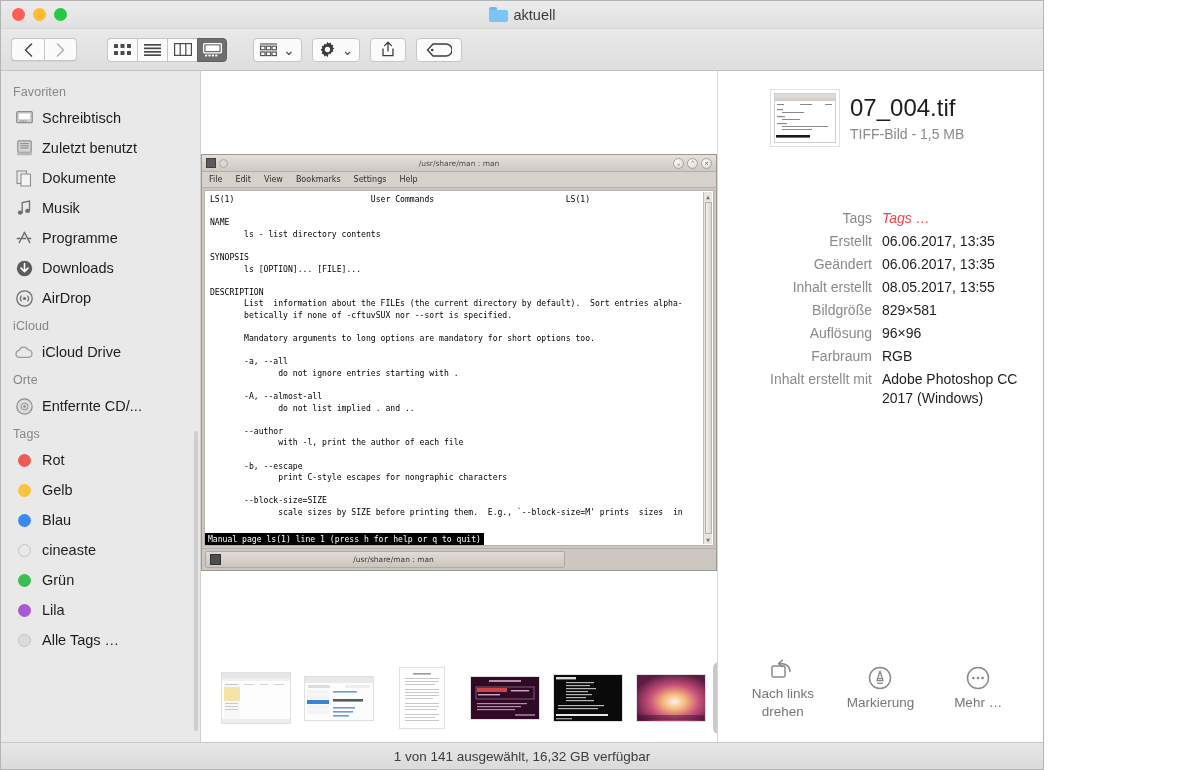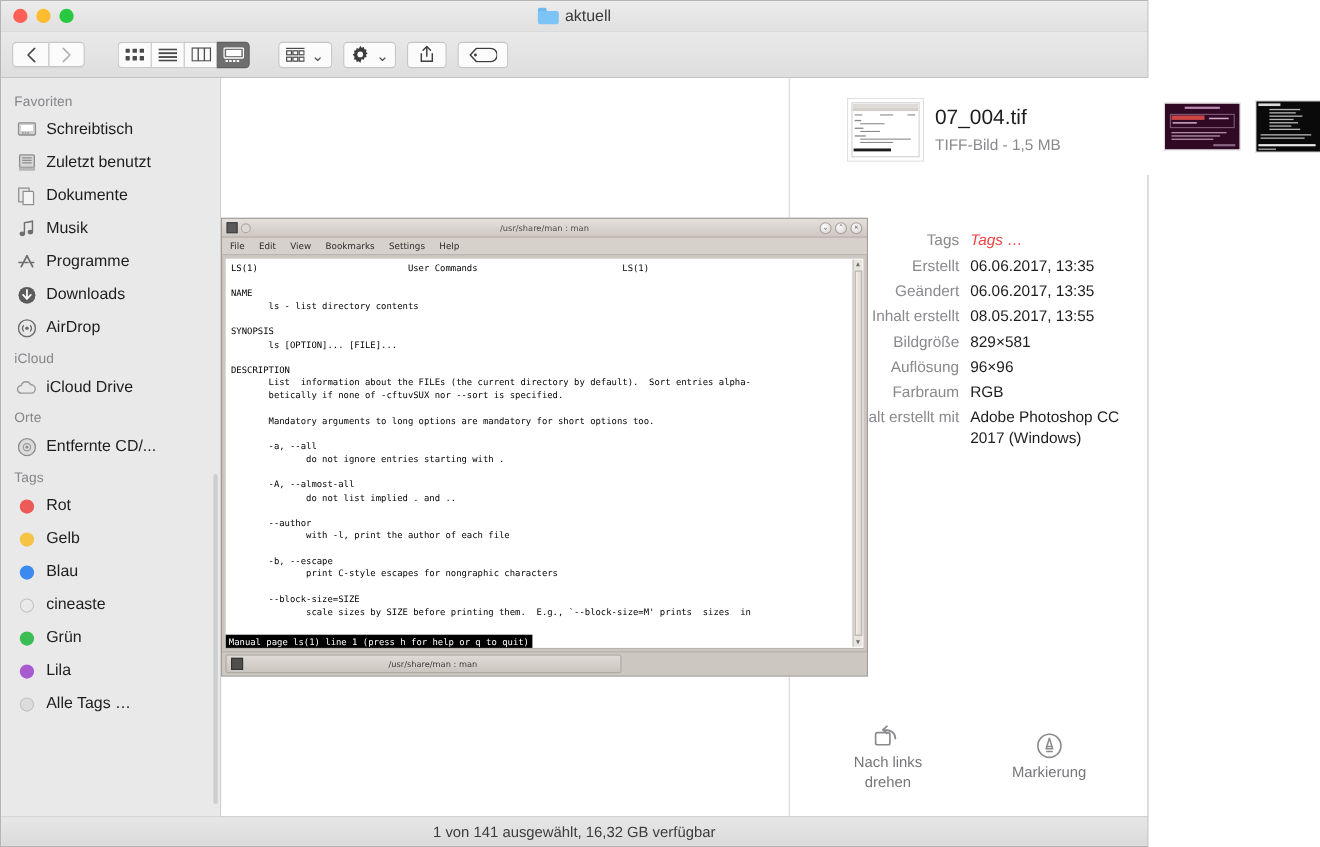--- a/index.html
+++ b/index.html
@@ -106,21 +106,21 @@
   }
   .sb-ico { width: 18px; height: 18px; display: flex; align-items: center; justify-content: center; flex: 0 0 18px; }
   .dot { width: 13px; height: 13px; border-radius: 50%; display: block; }
   .dot-ring { border: 1px solid #c3c3c3; }
   .sb-scroll {
     position: absolute; right: 2px; top: 360px; width: 4px; height: 300px;
     background: #bdbdbd; border-radius: 2px; opacity: .6;
   }
 
   
-  .main { flex: 1; background: #fff; display: flex; flex-direction: row; min-width: 0; }
+  .main { flex: 1; background: #fff; display: flex; flex-direction: column; min-width: 0; }
   .preview-area { flex: 1; display: flex; align-items: center; justify-content: center; min-height: 0; }
 
   .kwin {
     width: 588px; height: 417px; background: #cdc7c2;
     border: 1px solid #9e9892; display: flex; flex-direction: column;
     font-family: "DejaVu Sans Mono", monospace; position: relative;
   }
   .kwin-title {
     height: 17px; background: linear-gradient(#e4e0dc, #cfc9c3);
     display: flex; align-items: center; padding: 0 4px;
@@ -194,21 +194,21 @@
     width: 326px; flex: 0 0 326px; background: #fff;
     border-left: 1px solid #d8d8d8; display: flex; flex-direction: column;
     padding: 22px 16px 0 16px;
   }
   .info-head { display: flex; align-items: center; gap: 14px; padding-left: 40px; }
   .file-thumb {
     width: 62px; height: 50px; background: #fff;
     border: 1px solid #cfcfcf; box-shadow: 0 0 0 3px #fff, 0 0 0 4px #e0e0e0;
     position: relative; overflow: hidden; flex: 0 0 62px;
   }
-  .file-name { font-size: 19px; color: #1d1d1f; line-height: 1.15; }
+  .file-name { font-size: 24px; color: #1d1d1f; line-height: 1.15; }
   .file-kind { font-size: 14px; color: #8a8a8e; margin-top: 4px; }
   .meta { margin-top: 66px; }
   .meta-row { display: flex; margin-bottom: 4px; font-size: 14px; line-height: 19px; }
   .meta-key { width: 148px; flex: 0 0 148px; text-align: right; color: #8a8a8e; padding-right: 10px; }
   .meta-val { color: #1d1d1f; }
   .meta-val.dim { color: #ef4444; font-style: italic; }
   .actions { margin-top: auto; display: flex; justify-content: space-around; padding-bottom: 22px; align-items: center; }
   .action { width: 96px; text-align: center; }
   .action-ico { height: 30px; display: flex; align-items: center; justify-content: center; }
   .action-label { font-size: 13.5px; color: #76767a; line-height: 16px; margin-top: 3px; }
@@ -807,20 +807,33 @@
           <span class="action-ico">
             <svg width="24" height="24" viewBox="0 0 24 24">
               <circle cx="12" cy="12" r="10.5" fill="none" stroke="#8a8a8e" stroke-width="1.5"></circle>
               <path d="M12 5.2l3 9.4h-6z" fill="none" stroke="#8a8a8e" stroke-width="1.4" stroke-linejoin="round"></path>
               <line x1="9.6" y1="12.6" x2="14.4" y2="12.6" stroke="#8a8a8e" stroke-width="1.3"></line>
               <line x1="9" y1="17.2" x2="15" y2="17.2" stroke="#8a8a8e" stroke-width="1.3"></line>
             </svg>
           </span>
           <span class="action-label">Markierung</span>
         </div>
+        <div class="action">
+          <span class="action-ico">
+            <svg width="24" height="24" viewBox="0 0 24 24">
+              <circle cx="12" cy="12" r="10.5" fill="none" stroke="#8a8a8e" stroke-width="1.5"></circle>
+              <g fill="#8a8a8e">
+                  <circle cx="7.4" cy="12" r="1.35"></circle>
+                  <circle cx="12" cy="12" r="1.35"></circle>
+                  <circle cx="16.6" cy="12" r="1.35"></circle>
+                </g>
+            </svg>
+          </span>
+          <span class="action-label">Mehr …</span>
+        </div>
       </div>
     </div>
   </div>
 
   <div class="statusbar">
     <span>1 von 141 ausgewählt, 16,32 GB verfügbar</span>
   </div>
 </div>
 
 </body></html>

